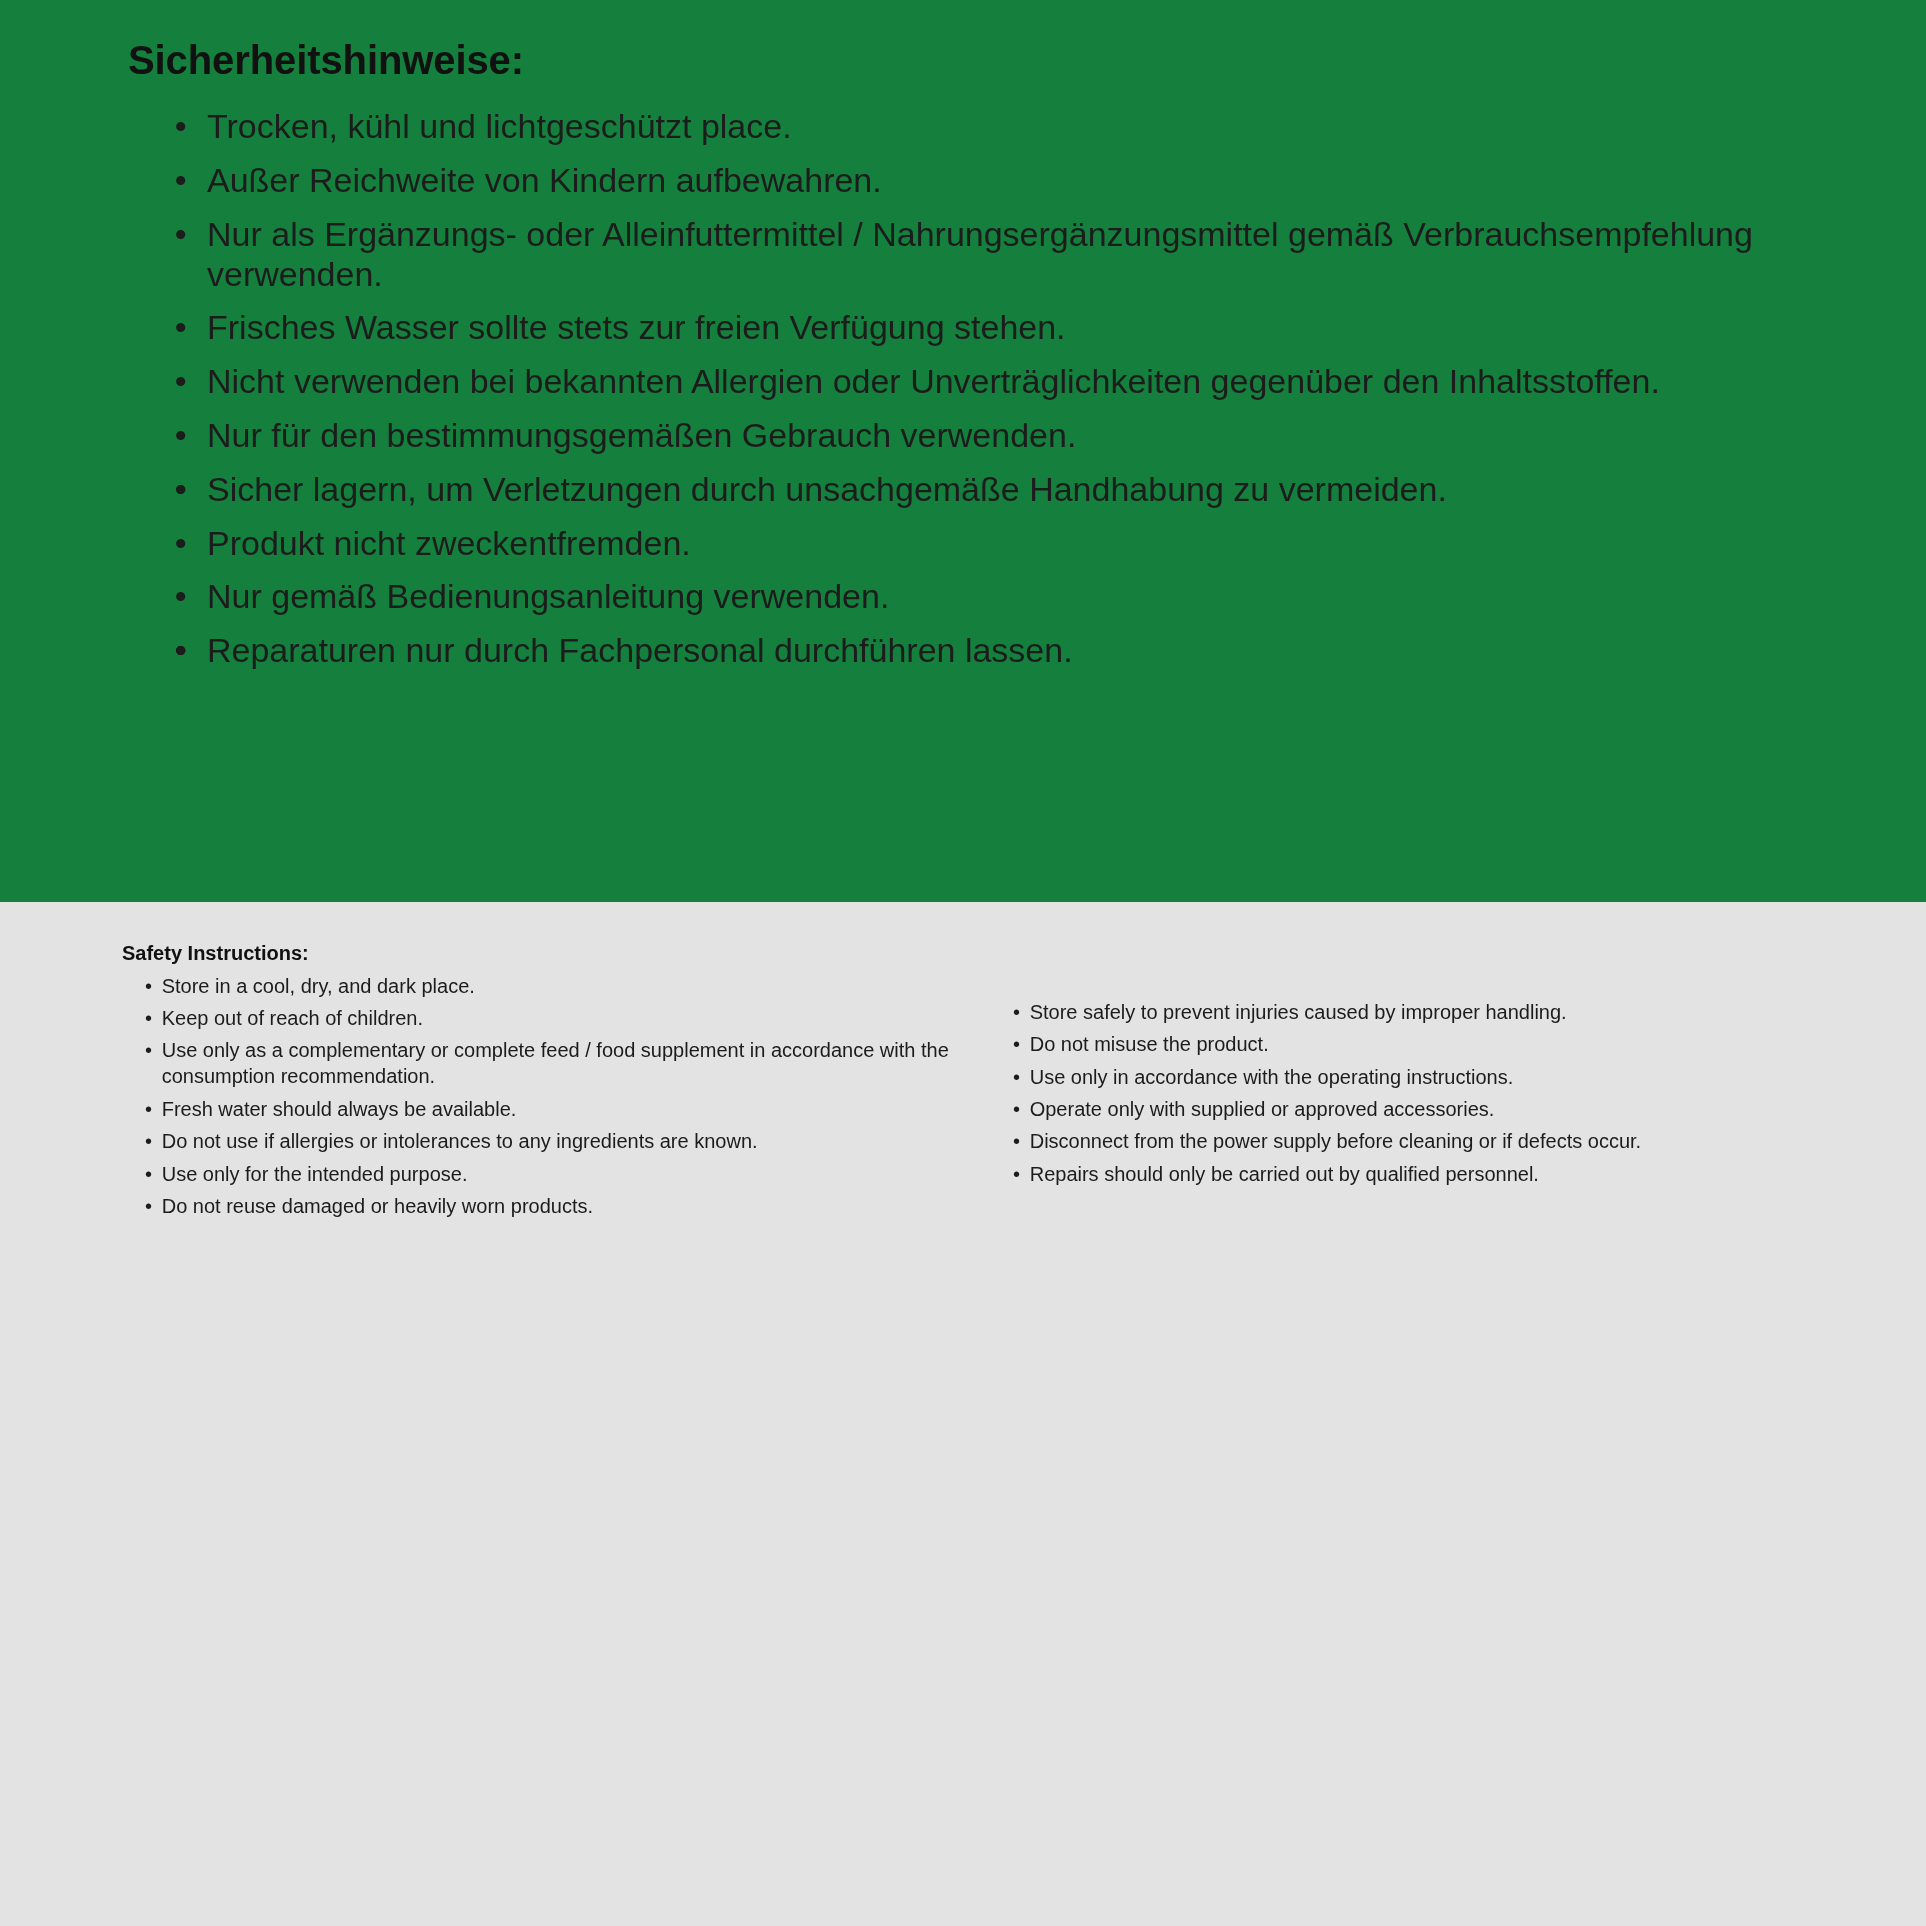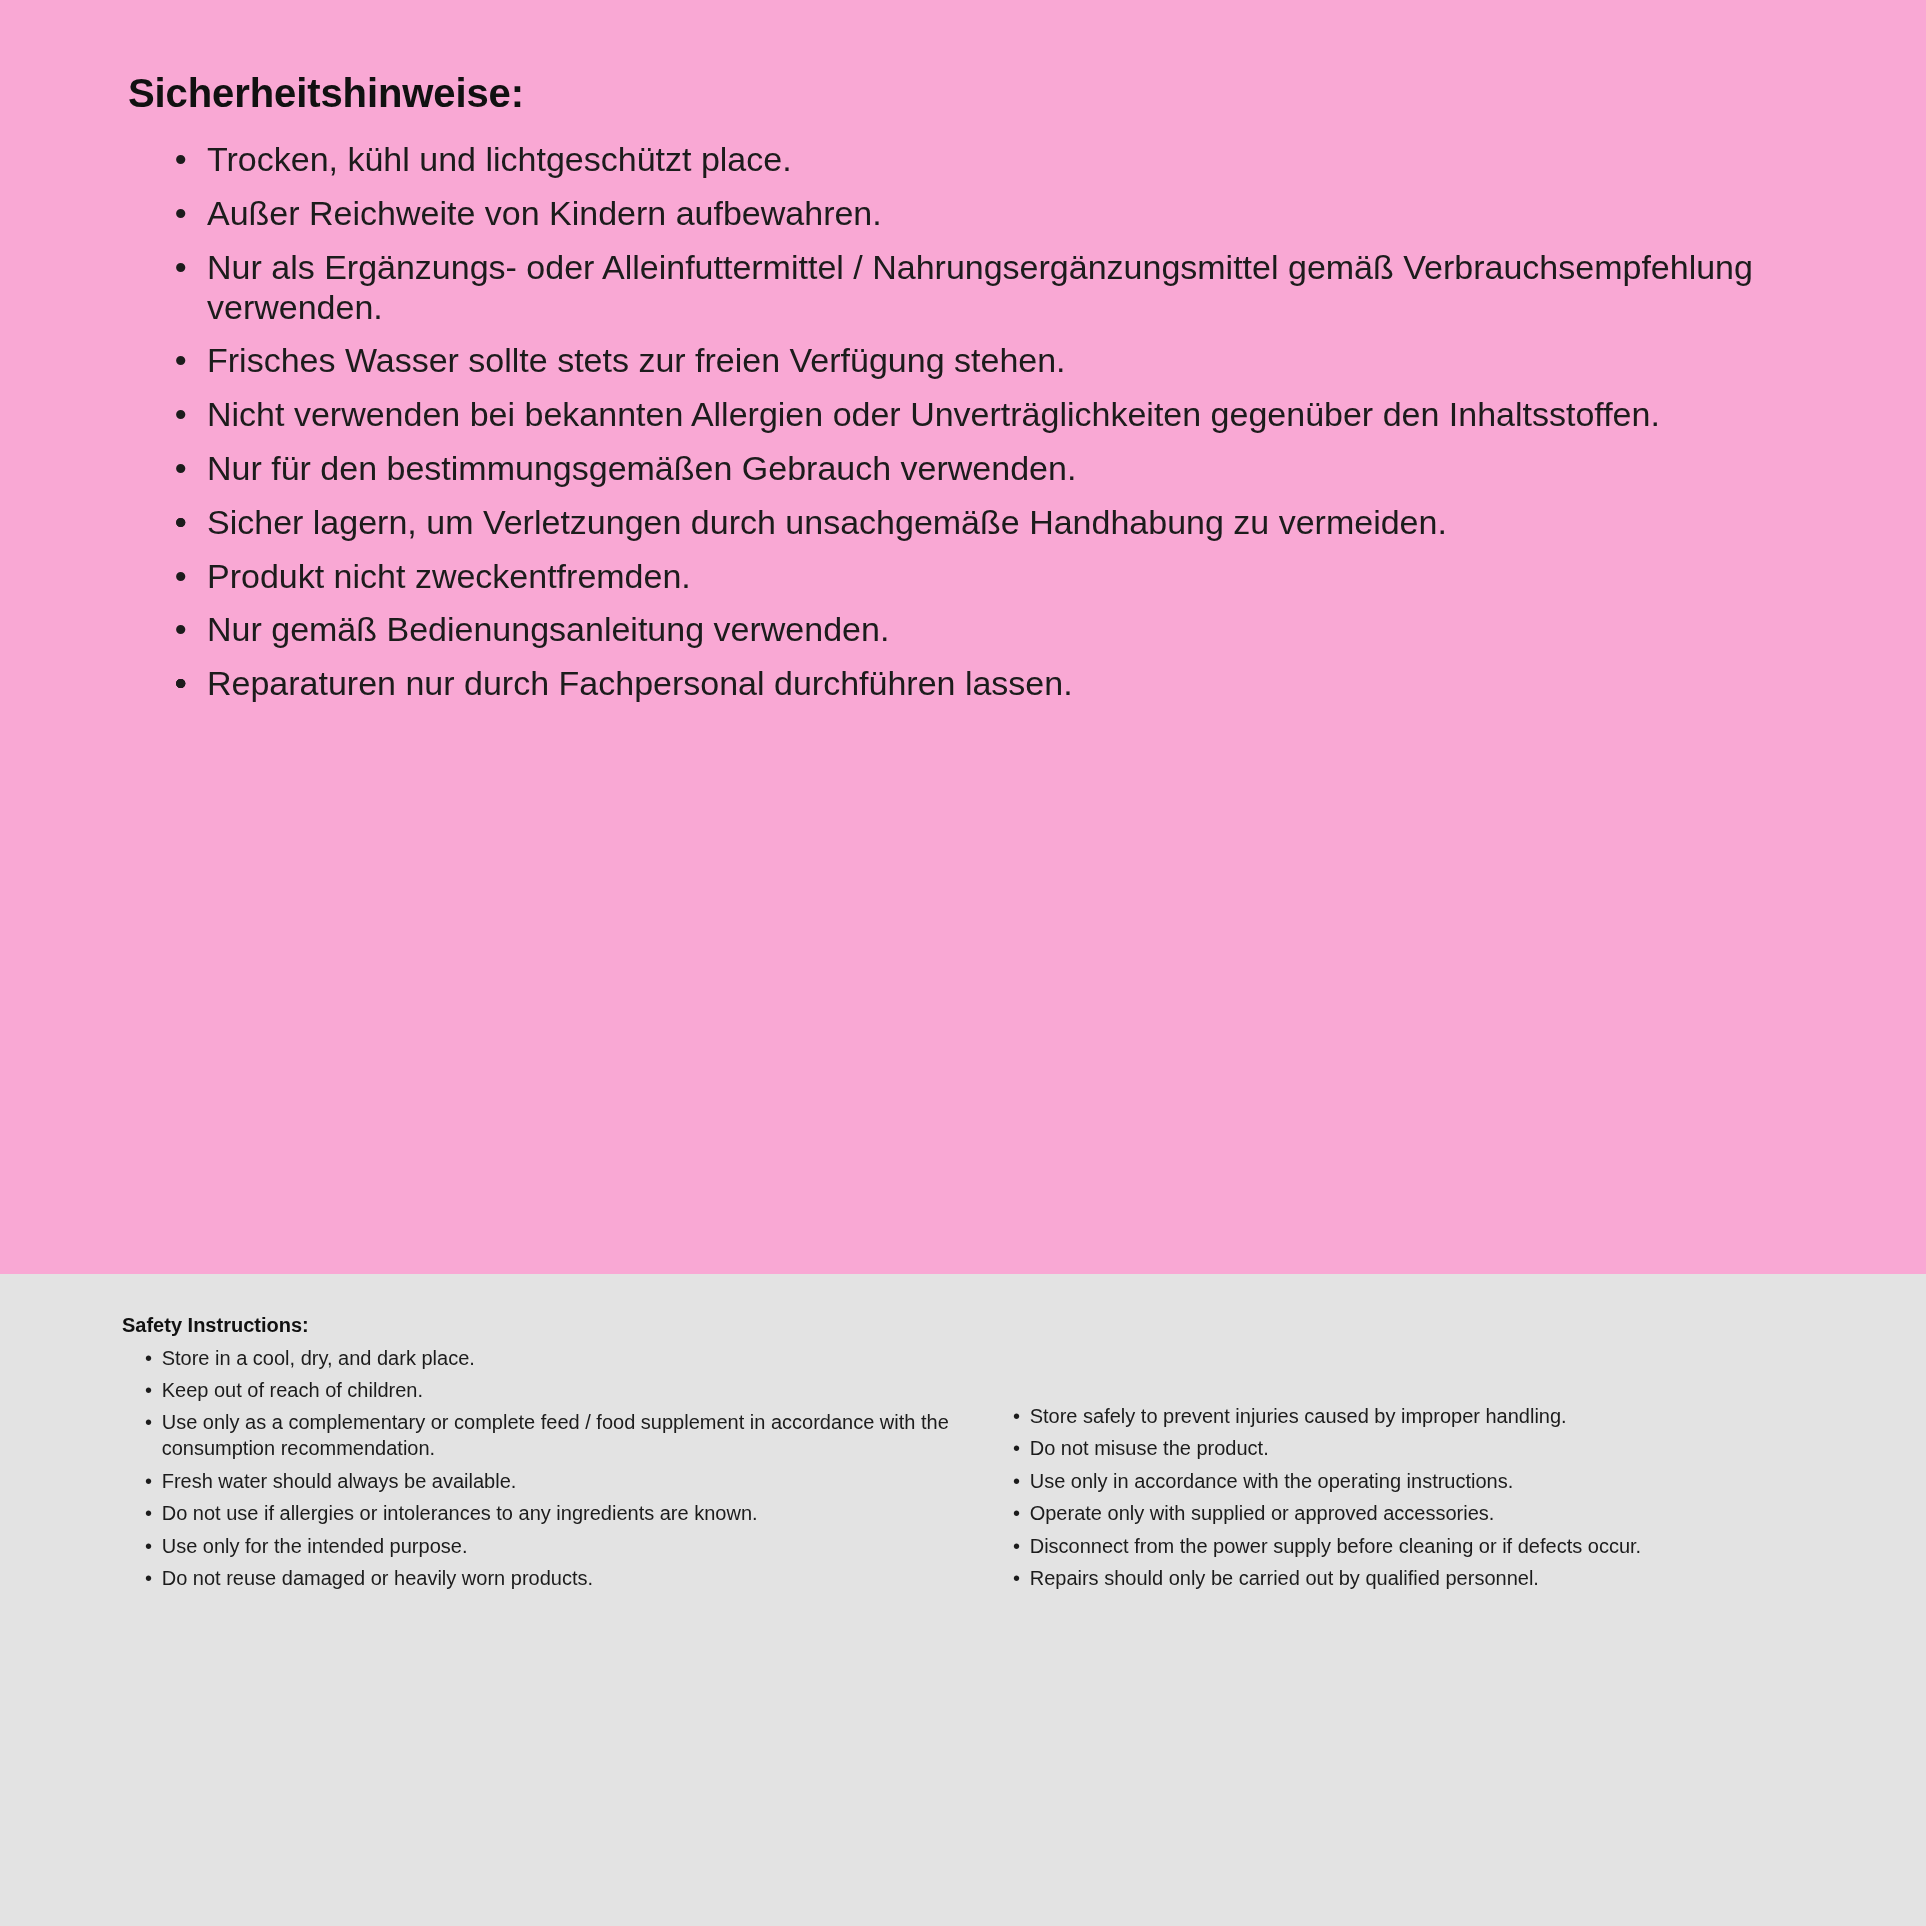--- a/index.html
+++ b/index.html
@@ -18,24 +18,24 @@
   .page {
     width: 1926px;
     height: 1926px;
     position: relative;
     display: flex;
     flex-direction: column;
   }
 
   
   .de-section {
-    background: #f9a8d4;
-    padding: 71px 96px 0 128px;
+    background: #15803d;
+    padding: 38px 96px 0 128px;
     box-sizing: border-box;
-    height: 1274px;
+    height: 902px;
   }
 
   .de-heading {
     font-size: 40px;
     font-weight: bold;
     letter-spacing: -0.1px;
     margin: 0 0 24.4px 0;
     color: #111111;
   }
 
@@ -67,21 +67,21 @@
     background: #e3e3e3;
     flex: 1;
     box-sizing: border-box;
     padding: 40px 77px 26px 122px;
     position: relative;
   }
 
   .en-columns {
     display: flex;
     gap: 63px;
-    align-items: flex-end;
+    align-items: center;
   }
 
   .en-col {
     width: 828px;
   }
 
   .en-heading {
     font-size: 20px;
     font-weight: bold;
     margin: 0 0 7.7px 0;

